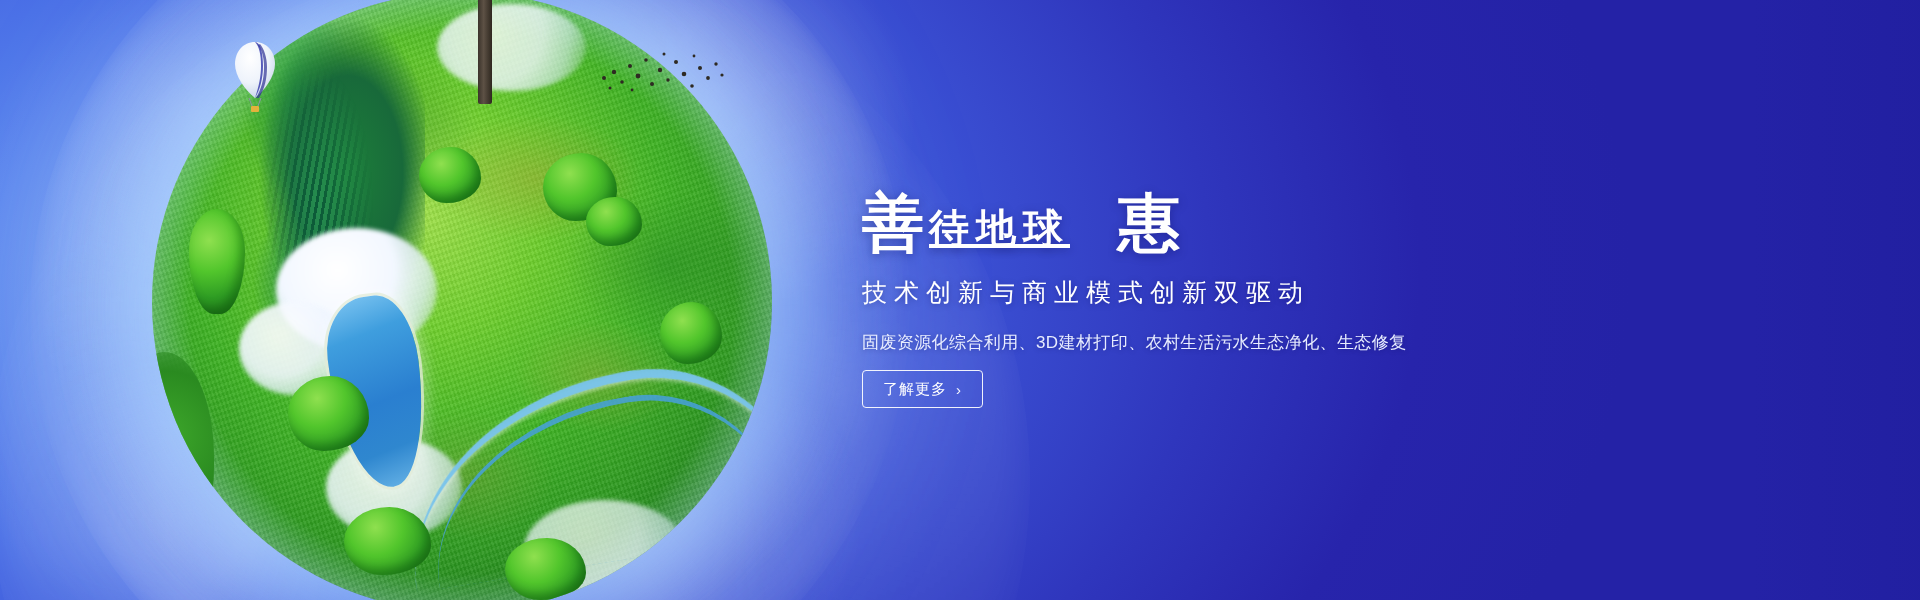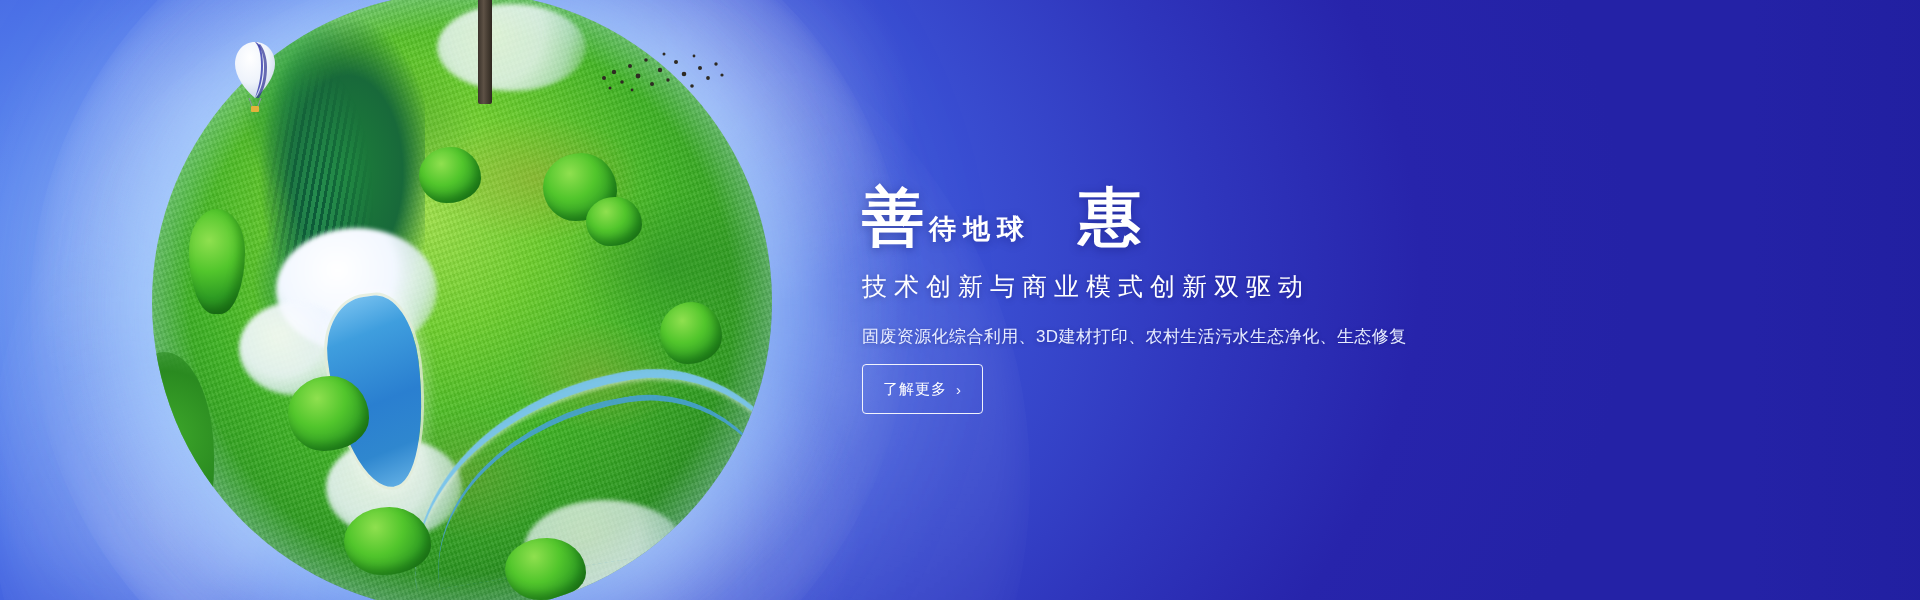--- a/index.html
+++ b/index.html
@@ -210,24 +210,25 @@
   }
   .hl-big{
     font-family:"DejaVu Serif","Liberation Serif",serif;
     font-size:62px; line-height:1;
     font-weight:700;
     letter-spacing:1px;
     margin-right:4px;
   }
   .hl-small{
     font-family:"DejaVu Serif","Liberation Serif",serif;
-    font-size:27px; line-height:1;
+    font-size:40px; line-height:1;
     font-weight:700;
     letter-spacing:7px;
     padding-bottom:6px;
+    text-decoration:underline;
   }
   .hl-gap{ display:inline-block; width:48px; }
 
   .subtitle{
     color:#ffffff;
     font-size:25px;
     letter-spacing:7px;
     font-weight:400;
     margin-bottom:22px;
     text-shadow:0 1px 6px rgba(10,10,80,0.35);
@@ -236,21 +237,21 @@
   .desc{
     color:#e8edff;
     font-size:17px;
     letter-spacing:0.4px;
     margin-bottom:16px;
     white-space:nowrap;
     text-shadow:0 1px 5px rgba(10,10,80,0.3);
   }
   .cta{
     display:inline-flex; align-items:center; justify-content:center; gap:9px;
-    min-width:117px; height:50px;
+    min-width:117px; height:38px;
     padding:0 20px;
     border:1px solid rgba(255,255,255,0.92);
     border-radius:4px;
     color:#ffffff;
     font-size:15px;
     letter-spacing:1px;
     background:transparent;
     cursor:pointer;
     text-decoration:none;
   }

